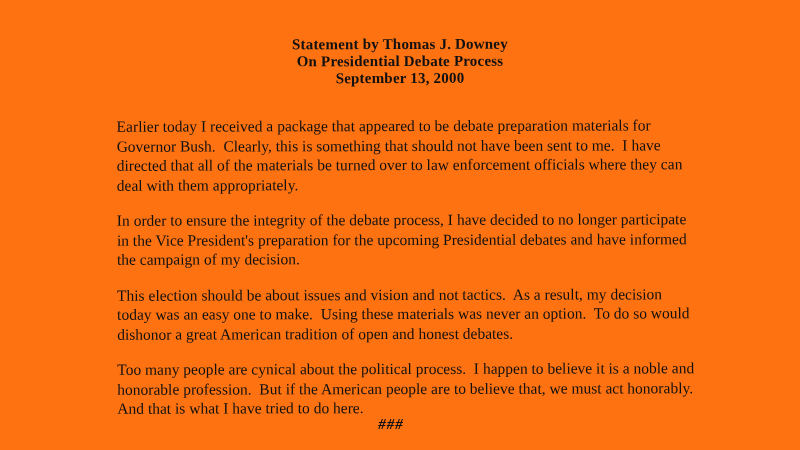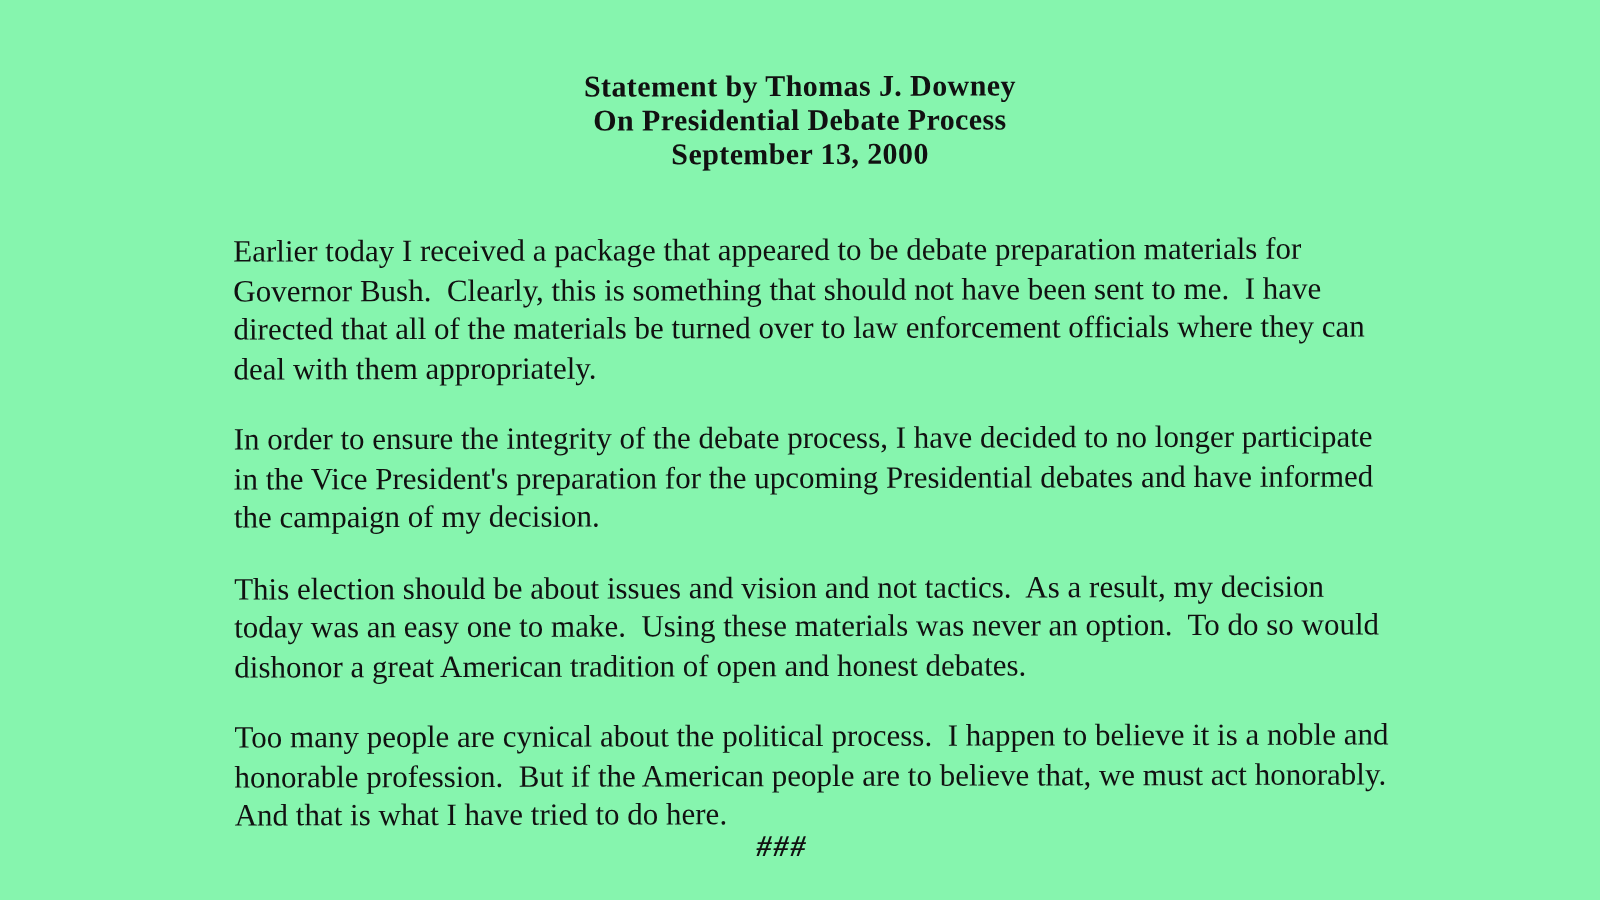--- a/index.html
+++ b/index.html
@@ -4,21 +4,21 @@
 <style>
   html, body {
     margin: 0;
     padding: 0;
     background: #ffffff;
   }
   .page {
     position: relative;
     width: 800px;
     height: 450px;
-    background: #86efac;
+    background: #f97316;
     overflow: hidden;
     font-family: "Liberation Serif", "DejaVu Serif", serif;
     color: #161616;
     
     filter: blur(0.3px) contrast(1.05);
   }
   .title-block {
     position: absolute;
     top: 36px;
     left: 0;

